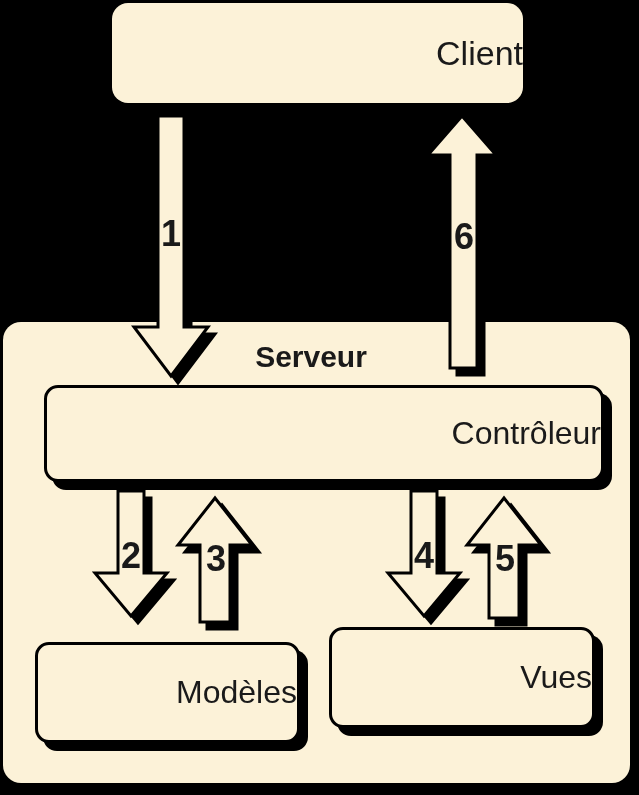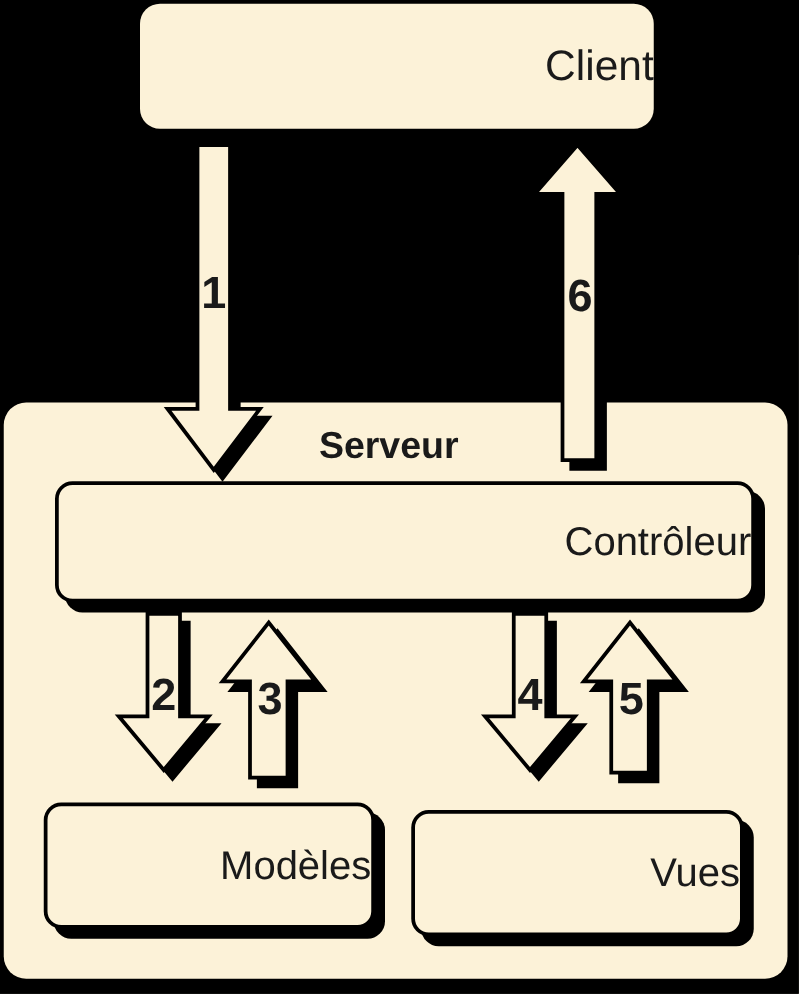--- a/index.html
+++ b/index.html
@@ -43,21 +43,21 @@
     white-space:nowrap;
   }
   .inner-box{
     border:3px solid var(--line,#000);
     border-radius:14px;
     box-shadow:8px 8px 0 0 var(--line,#000);
     font-size:32px;
   }
   .controleur-box{ left:44px; top:385px; width:560px; height:97px; }
   .modeles-box{ left:35px; top:642px; width:265px; height:101px; }
-  .vues-box{ left:329px; top:648px; width:266px; height:101px; }
+  .vues-box{ left:329px; top:627px; width:266px; height:101px; }
 
   .arrows-layer{
     position:absolute;
     left:0; top:0;
     width:639px; height:795px;
     pointer-events:none;
   }
   .arrow-shadow{
     fill:var(--line,#000);
     stroke:var(--line,#000);

